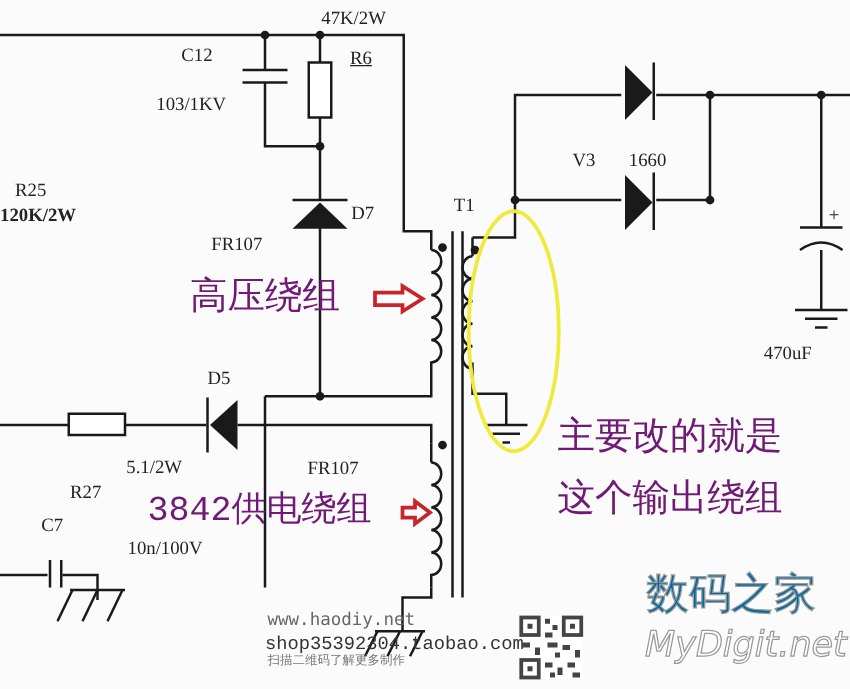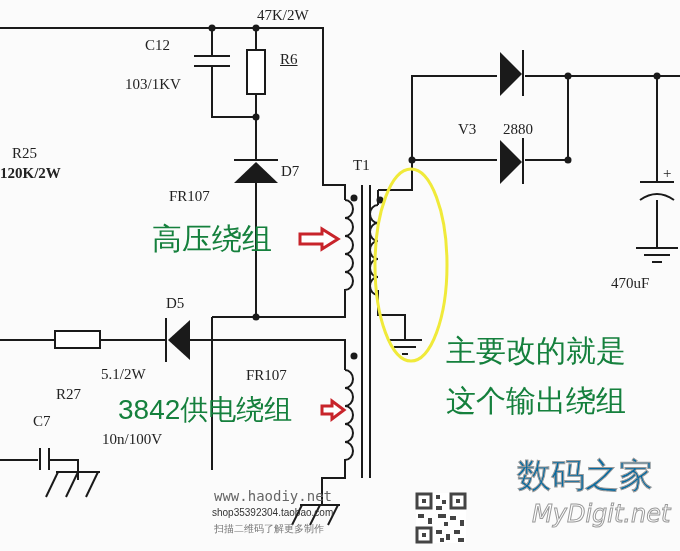--- a/index.html
+++ b/index.html
@@ -1,25 +1,25 @@
 <!DOCTYPE html>
 <html><head>
 <meta charset="utf-8">
 <style>
   html,body{margin:0;padding:0;background:#fbfbfb;}
   body{width:680px;height:551px;overflow:hidden;position:relative;font-family:"Liberation Serif","DejaVu Serif",serif;}
   #canvas{position:absolute;left:0;top:0;width:680px;height:437px;border-radius:23px;}
   .lbl{position:absolute;font-family:"Liberation Serif","DejaVu Serif",serif;font-size:15px;color:#222;white-space:nowrap;line-height:1;}
-  .red{position:absolute;color:#15803d;font-family:Liberation Sans, sans-serif;white-space:nowrap;line-height:1;}
+  .red{position:absolute;color:#701a75;font-family:Liberation Mono, monospace;white-space:nowrap;line-height:1;}
   .wm{position:absolute;white-space:nowrap;line-height:1;color:#555;}
   .wm-url{font-family:"DejaVu Sans Mono","Liberation Mono",monospace;font-size:14px;color:#666;}
-  .wm-shop{font-family:Liberation Sans, sans-serif;font-size:10px;color:#333;}
+  .wm-shop{font-family:Liberation Mono, monospace;font-size:15px;color:#333;}
   .wm-cn{font-family:"DejaVu Sans",sans-serif;font-size:10px;color:#777;}
   .brand-cn{position:absolute;font-family:"DejaVu Sans",sans-serif;font-size:34px;color:#0369a1;-webkit-text-stroke:1px #9a9a9a;white-space:nowrap;line-height:1;}
-  .brand-en{position:absolute;font-family:"DejaVu Sans",sans-serif;font-style:italic;font-size:24px;color:#fff;-webkit-text-stroke:1px #9a9a9a;white-space:nowrap;line-height:1;margin-left:16px;}
+  .brand-en{position:absolute;font-family:"DejaVu Sans",sans-serif;font-style:italic;font-size:28px;color:#fff;-webkit-text-stroke:1px #9a9a9a;white-space:nowrap;line-height:1;}
 </style>
 </head>
 <body>
 
 <div id="canvas">
 <svg width="680" height="551" viewBox="0 0 680 551" xmlns="http://www.w3.org/2000/svg">
   <g stroke="#1a1a1a" stroke-width="2" fill="none">
 
     <path d="M0 28 H323 V185 H340"></path>
 
@@ -180,28 +180,28 @@
         <rect x="454" y="530" width="6" height="4"></rect>
     <rect x="440" y="538" width="4" height="4"></rect>
         <rect x="458" y="538" width="6" height="4"></rect>
   </g>
 </svg>
 
 
 <span class="lbl" style="left:257px;top:8px;">47K/2W</span>
 <span class="lbl" style="left:145px;top:38px;">C12</span>
 <span class="lbl" style="left:125px;top:77px;">103/1KV</span>
-<span class="lbl" style="left:280px;top:52px;text-decoration:underline;">R6</span>
+<span class="lbl" style="left:280px;top:40px;text-decoration:underline;">R6</span>
 <span class="lbl" style="left:12px;top:146px;">R25</span>
 <span class="lbl" style="left:0px;top:166px;font-weight:bold;">120K/2W</span>
 <span class="lbl" style="left:281px;top:164px;">D7</span>
 <span class="lbl" style="left:169px;top:189px;">FR107</span>
-<span class="lbl" style="left:353px;top:158px;">T1</span>
+<span class="lbl" style="left:363px;top:158px;">T1</span>
 <span class="lbl" style="left:458px;top:122px;">V3</span>
-<span class="lbl" style="left:503px;top:122px;">2880</span>
+<span class="lbl" style="left:503px;top:122px;">1660</span>
 <span class="lbl" style="left:663px;top:166px;">+</span>
 <span class="lbl" style="left:611px;top:276px;text-align:right;">470uF</span>
 <span class="lbl" style="left:166px;top:296px;">D5</span>
 <span class="lbl" style="left:56px;top:367px;margin-top:20px;">R27</span>
 <span class="lbl" style="left:101px;top:367px;">5.1/2W</span>
 <span class="lbl" style="left:246px;top:368px;">FR107</span>
 <span class="lbl" style="left:33px;top:414px;">C7</span>
 <span class="lbl" style="left:102px;top:432px;">10n/100V</span>
 
 

